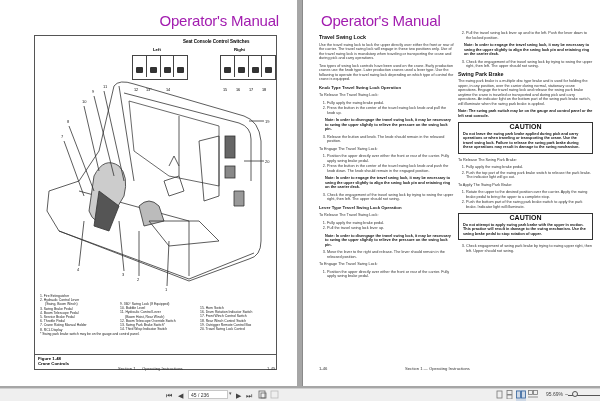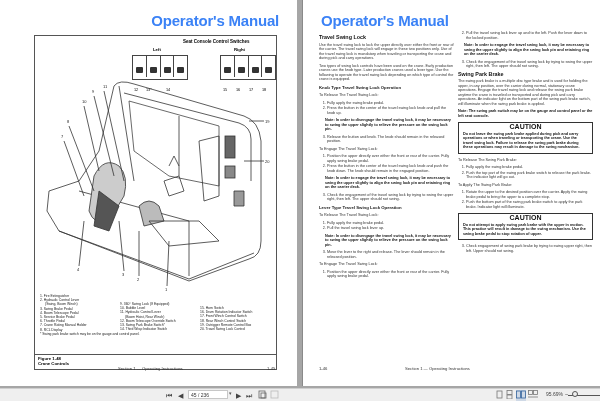--- a/index.html
+++ b/index.html
@@ -1,21 +1,21 @@
 <!DOCTYPE html>
 <html><head>
 <meta charset="utf-8">
 <style>
   html,body{margin:0;padding:0;}
   body{width:600px;height:401px;overflow:hidden;background:#a9a9a9;font-family:"Liberation Sans",sans-serif;position:relative;}
   .viewport{position:absolute;left:0;top:0;width:600px;height:388px;background:#a6a6a6;overflow:hidden;}
   .page{position:absolute;top:0;height:386px;background:#fff;overflow:hidden;}
   .page.left{left:0;width:297px;}
   .page.right{left:302px;width:298px;border-left:1px solid #8a8a8a;}
-  .page-title{position:absolute;font-weight:bold;font-size:15px;color:#3b82f6;letter-spacing:-0.2px;}
+  .page-title{position:absolute;font-weight:normal;font-size:15px;color:#a21caf;letter-spacing:-0.2px;}
   .left .page-title{right:18px;top:12px;}
   .right .page-title{left:18px;top:12px;}
   .figure-box{position:absolute;left:34px;top:35px;width:243px;height:335px;border:1px solid #555;box-sizing:border-box;}
   .fig-caption{position:absolute;left:0;right:0;bottom:0;height:15px;border-top:1px solid #555;font-size:4.3px;font-weight:bold;padding:1px 3px;box-sizing:border-box;line-height:5px;}
   .console-title{position:absolute;left:148px;top:3px;font-size:4.5px;font-weight:bold;}
   .sw-label{position:absolute;font-size:4.3px;font-weight:bold;}
   .switch-bank{position:absolute;top:19px;height:23px;border:1px solid #444;display:flex;}
   .switch{width:13px;height:21px;border-right:1px solid #444;position:relative;}
   .switch:last-child{border-right:none;}
   .switch .glyph{position:absolute;left:3px;top:11px;width:7px;height:6px;background:#333;border-radius:1px;}

